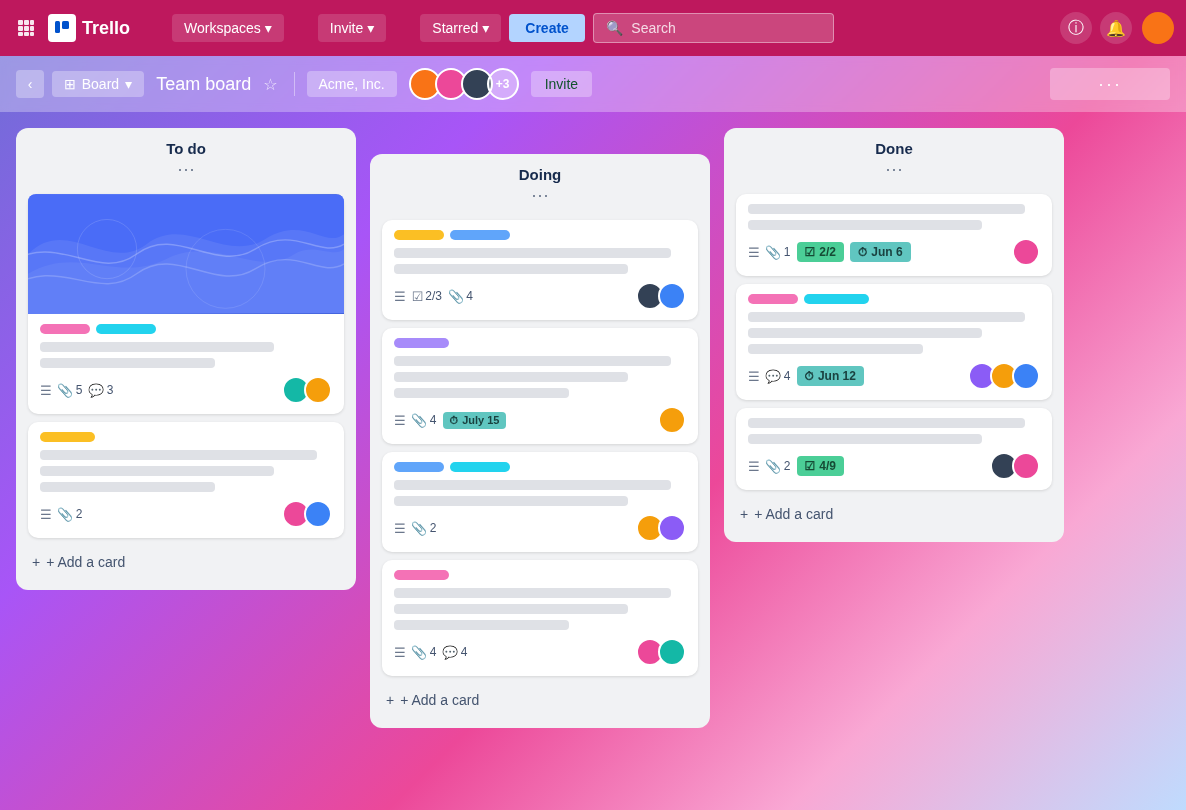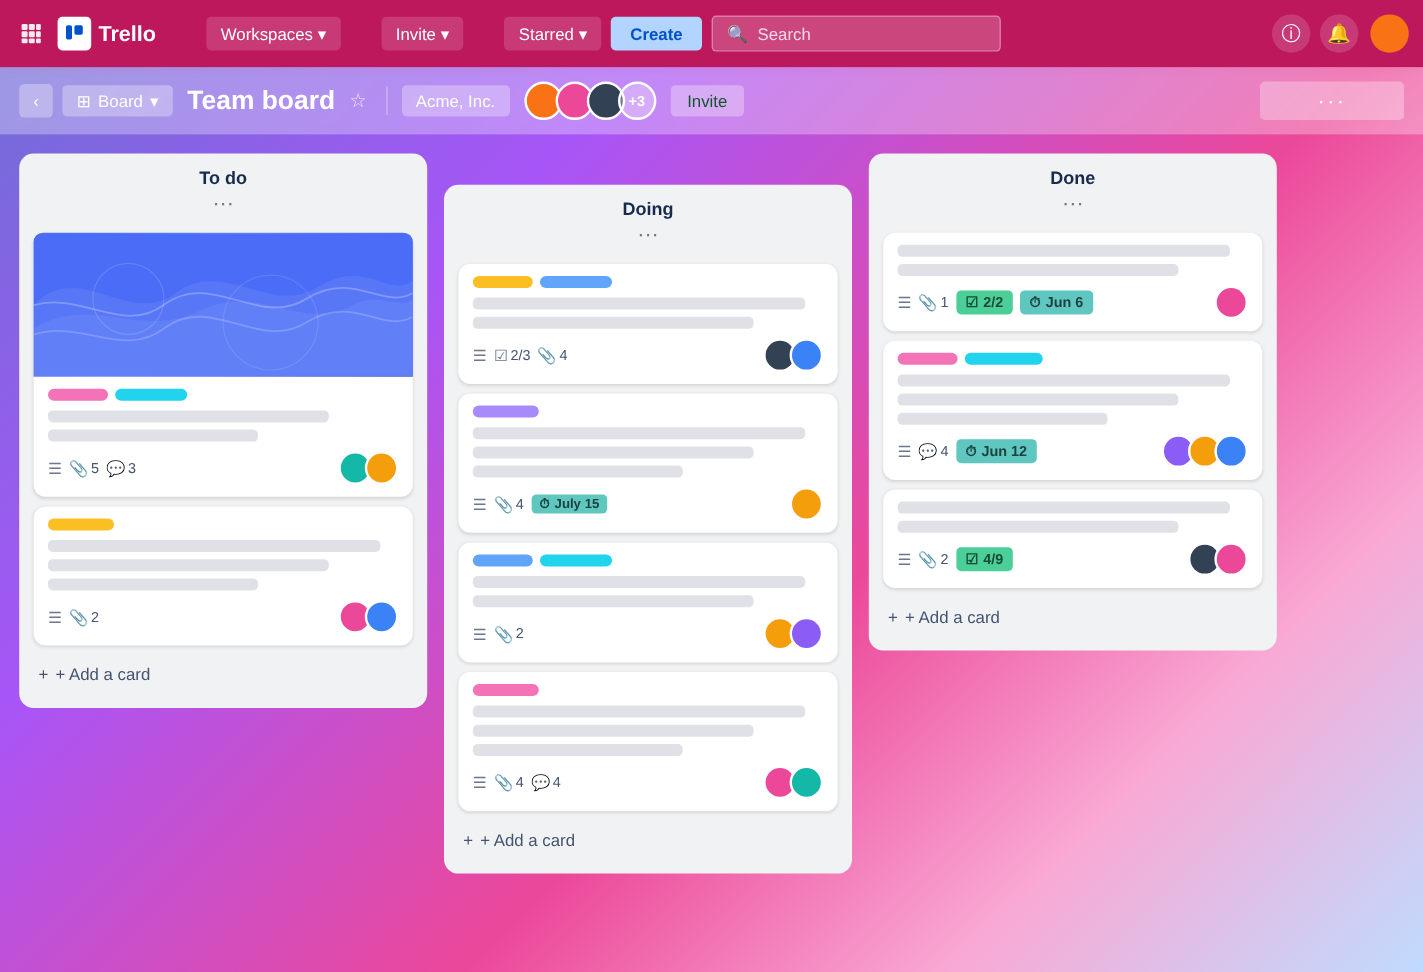--- a/index.html
+++ b/index.html
@@ -160,22 +160,22 @@
       padding: 5px 12px;
       border-radius: 4px;
       font-size: 14px;
       cursor: pointer;
       display: flex;
       align-items: center;
       gap: 6px;
     }
     .board-title {
       color: white;
-      font-size: 22px;
-      font-weight: 700;
+      font-size: 18px;
+      font-weight: 400;
       margin-left: 4px;
     }
     .star-btn {
       background: none;
       border: none;
       color: white;
       font-size: 16px;
       cursor: pointer;
       opacity: 0.8;
       padding: 4px;

